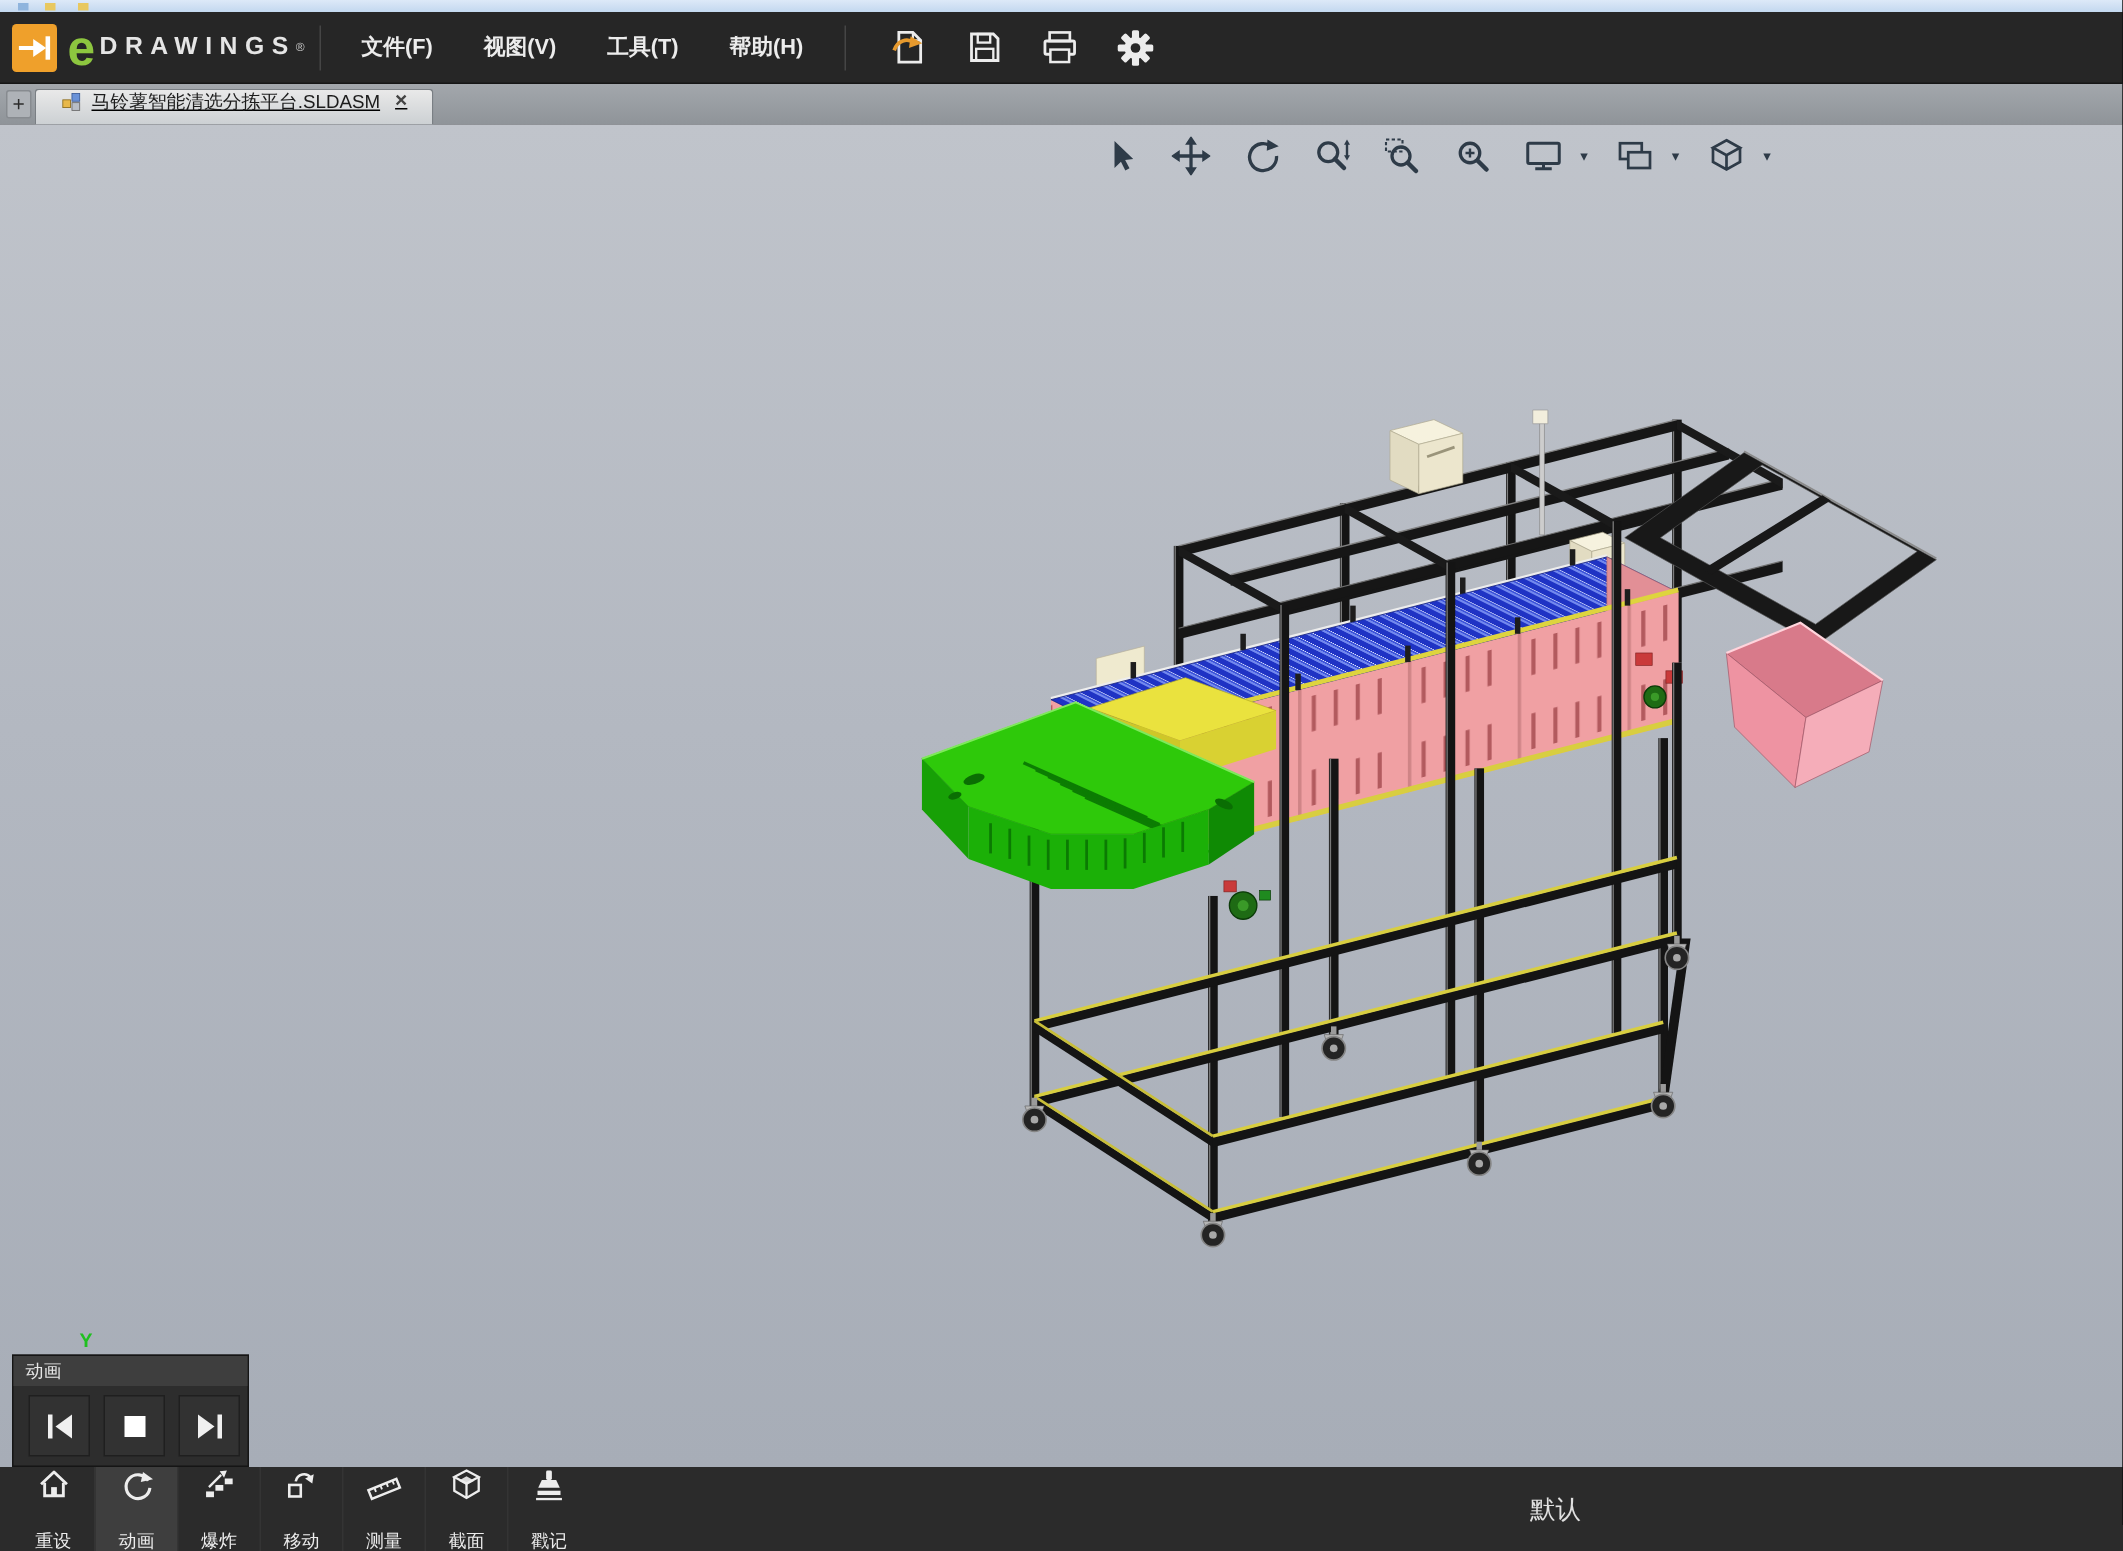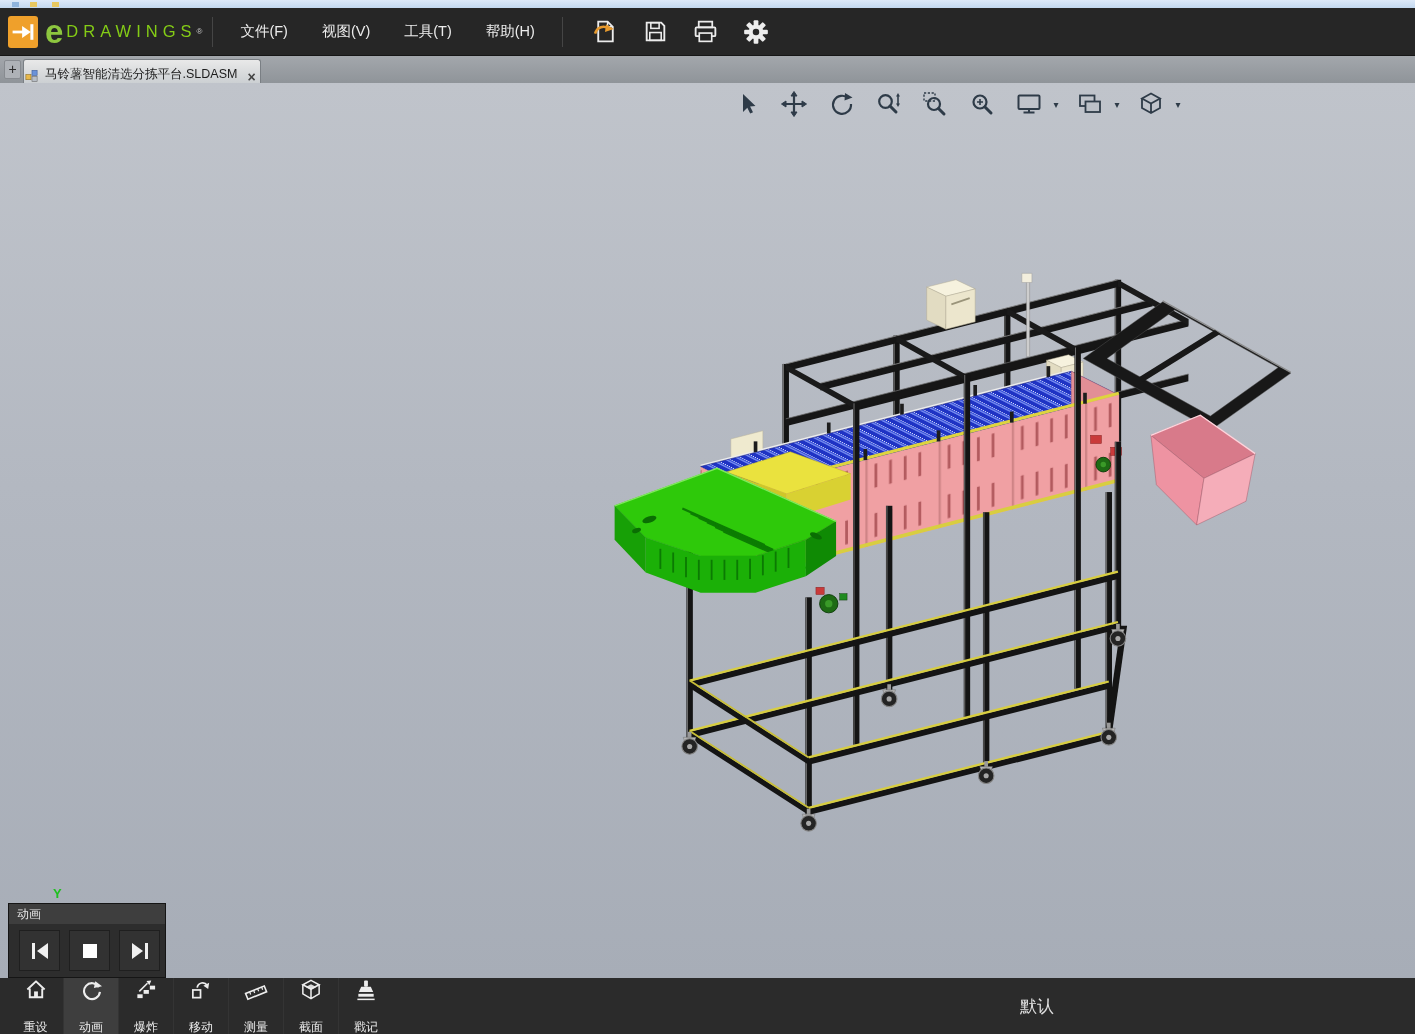--- a/index.html
+++ b/index.html
@@ -12,38 +12,38 @@
     background:linear-gradient(#dde9f8,#c3d8ef); overflow:hidden; }
   .os-strip i { position:absolute; top:2px; width:7px; height:5px; display:block; }
 
   
   .menubar { position:absolute; left:0; top:8px; width:1415px; height:48px;
     background:#262626; display:flex; align-items:center; border-bottom:1px solid #161616; }
   .brand { display:flex; align-items:center; padding-left:8px; }
   .logo-box { width:30px; height:32px; background:#efa02b; border-radius:3px;
     display:flex; align-items:center; justify-content:center; }
   .logo-e { color:#8dc63f; font-size:33px; font-weight:bold; line-height:30px; margin:0 3px 0 7px; }
-  .logo-name { color:#84cc16; font-size:16.5px; letter-spacing:5px; font-weight:400; }
+  .logo-name { color:#e5e5e5; font-size:16.5px; letter-spacing:5px; font-weight:700; }
   .logo-reg { color:#cccccc; font-size:8px; vertical-align:super; }
   .mb-sep { width:1px; height:30px; background:#454545; margin:0 10px; }
-  .menu-items { display:flex; height:100%; align-items:flex-start; }
+  .menu-items { display:flex; height:100%; align-items:flex-start;font-weight:bold; }
   .menu-item { color:#ececec; font-size:14.5px; padding:0 17px; height:100%;
     display:flex; align-items:center; cursor:default; }
   .mb-tools { display:flex; align-items:center; gap:16px; padding-left:16px; }
   .mb-tool { width:34px; height:34px; display:flex; align-items:center; justify-content:center; }
 
   
   .tabbar { position:absolute; left:0; top:56px; width:1415px; height:27px;
     background:linear-gradient(#a3a7ac,#8f9499); }
   .newtab { position:absolute; left:4px; top:4px; width:17px; height:19px;
     background:#aeb2b7; color:#2b2b2b; font-size:14px; line-height:17px; text-align:center;
     border:1px solid #878b90; border-radius:2px; }
   .tab { position:absolute; left:23px; top:3px; height:24px; min-width:238px;
     background:linear-gradient(#e9e9e9,#ccd0d3); border:1px solid #7a7f84; border-bottom:none;
-    border-radius:3px 3px 0 0; display:flex; align-items:flex-end; padding:0 0; gap:6px; }
+    border-radius:3px 3px 0 0; display:flex; align-items:flex-start; padding:0 16px; gap:6px;text-decoration:underline; }
   .tab-label { color:#1c1c1c; font-size:12.5px; white-space:nowrap; }
   .tab-close { color:#444; font-size:14px; font-weight:bold; line-height:12px; padding-left:4px; }
 
   
   .viewport { position:absolute; left:0; top:83px; width:1415px; height:895px;
     background:linear-gradient(180deg,#c0c4cb 0%, #b3b8c1 45%, #a7adb7 100%); overflow:hidden; }
   .model { position:absolute; left:0; top:0; }
 
   .view-toolbar { position:absolute; left:728px; top:4px; display:flex; align-items:center; gap:9px; }
   .vt-btn { width:38px; height:34px; display:flex; align-items:center; justify-content:center;

